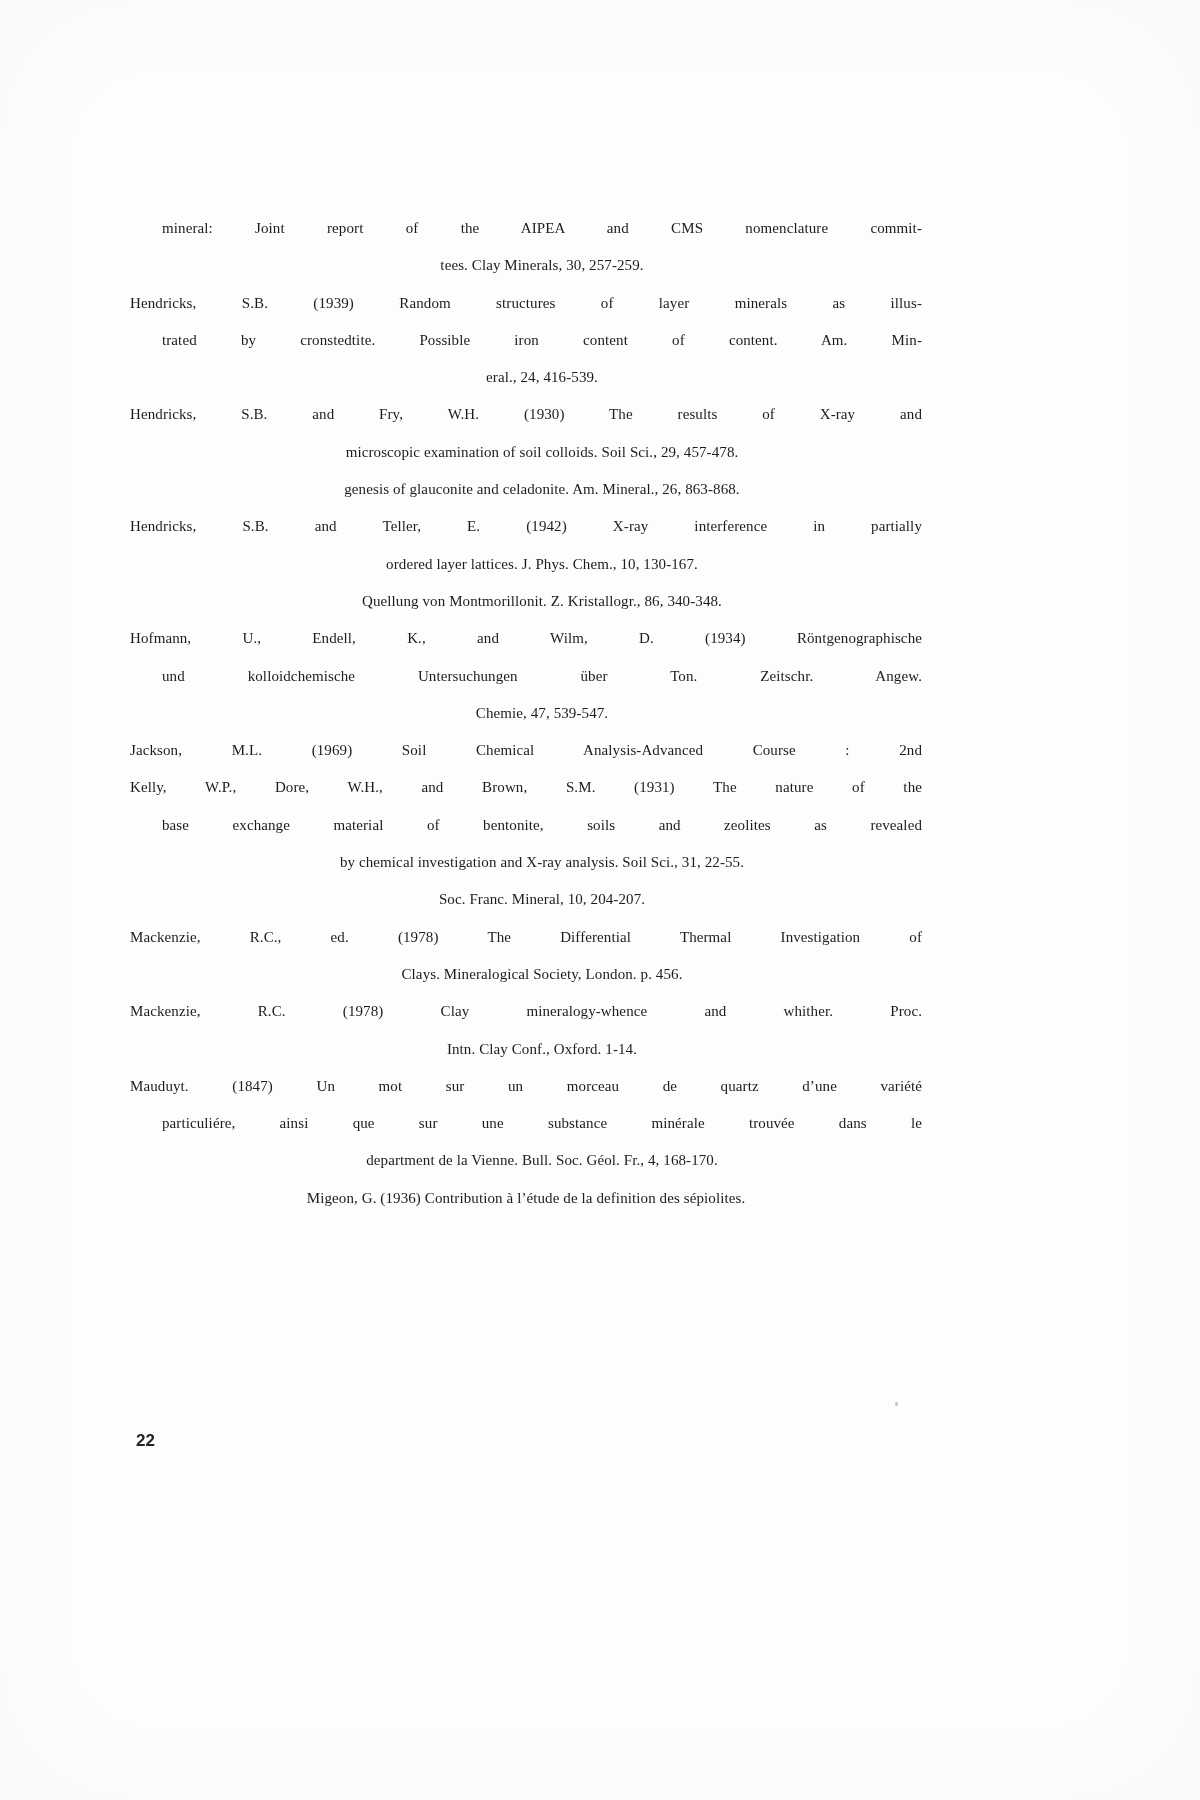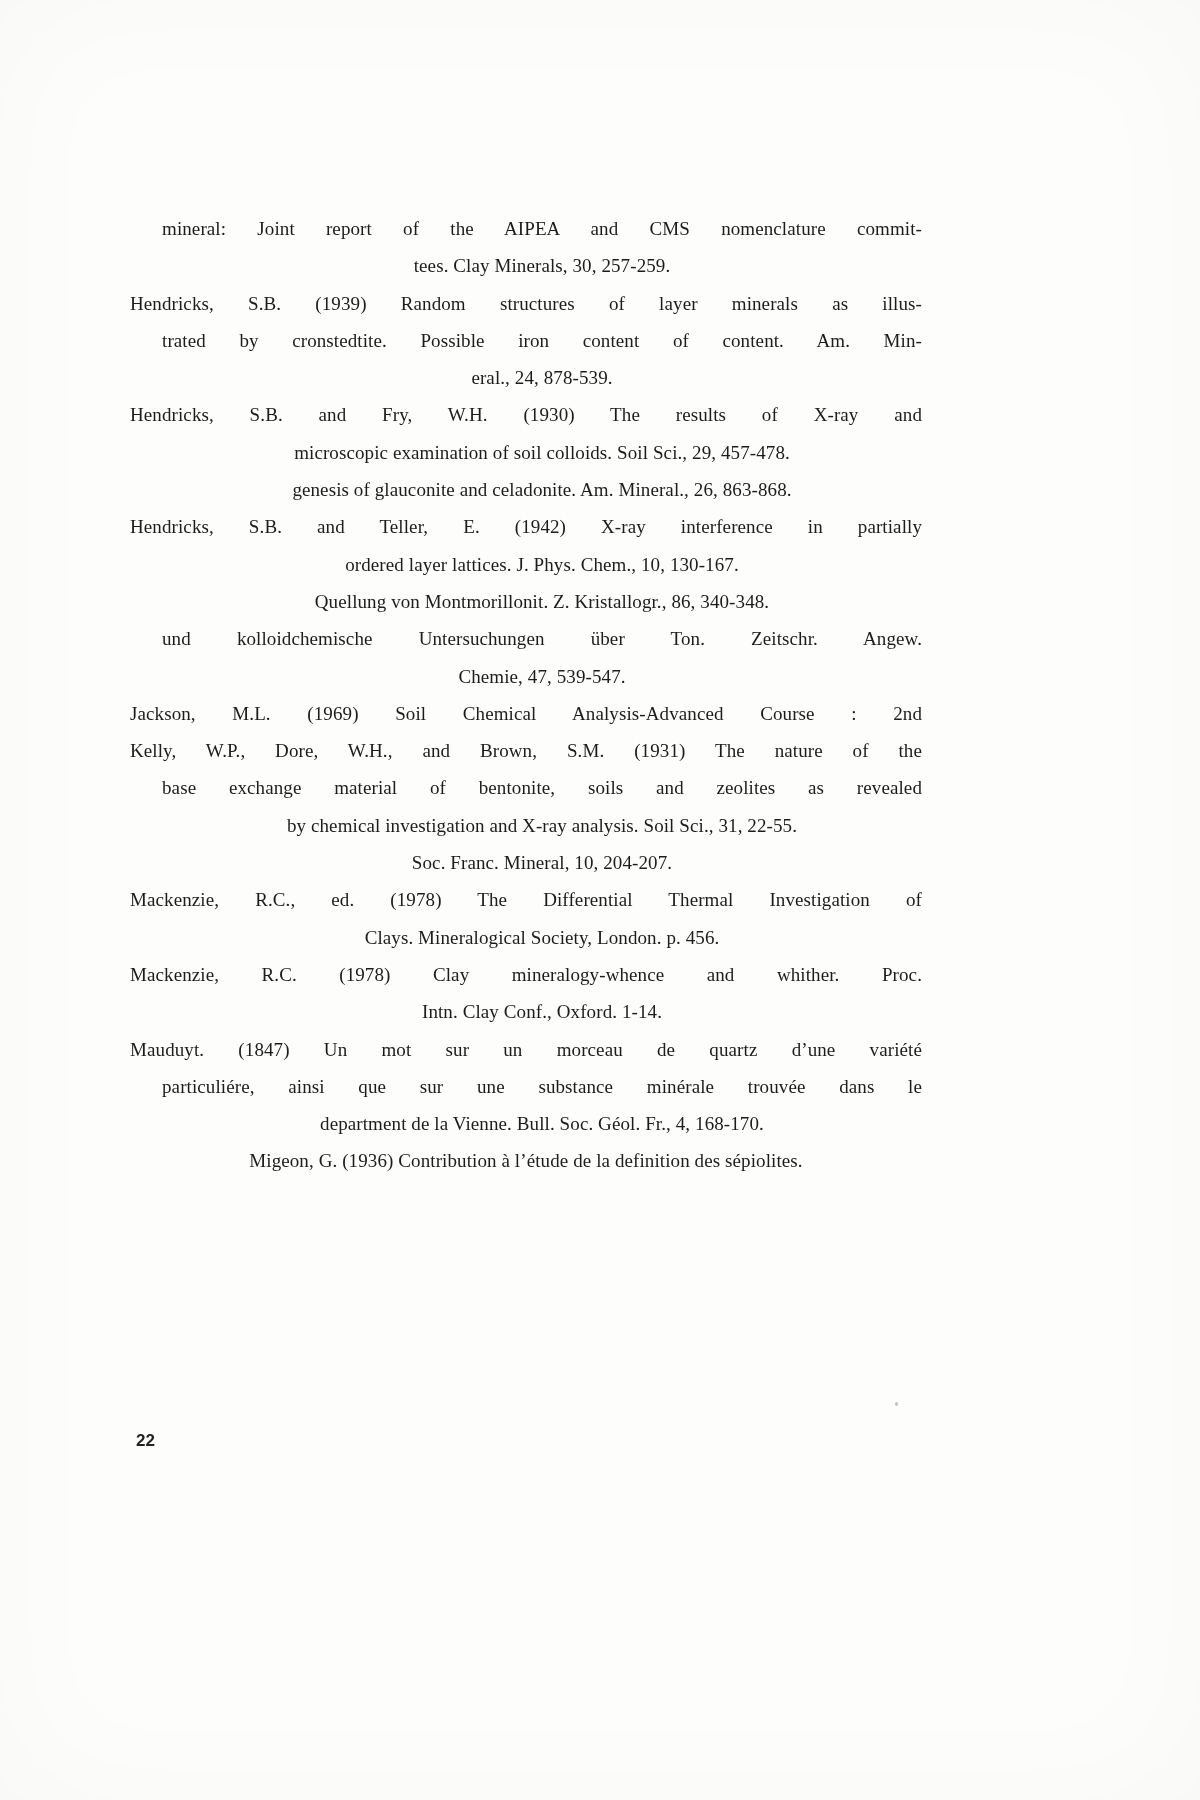--- a/index.html
+++ b/index.html
@@ -19,21 +19,21 @@
     position: absolute;
     inset: 0;
     background: #fdfdfc;
     box-shadow: inset 0 0 140px rgba(0,0,0,0.025);
   }
   .text-block {
     position: absolute;
     left: 130px;
     top: 210px;
     width: 792px;
-    font-size: 19px;
+    font-size: 15px;
     line-height: 37.3px;
     letter-spacing: 0.1px;
   }
   .entry {
     margin: 0;
   }
   .line {
     text-align: center;
   }
   .line.indent {
@@ -69,37 +69,38 @@
 
 <div class="sheet">
   <div class="text-block">
       <div class="entry">
         <div class="line indent fill">mineral: Joint report of the AIPEA and CMS nomenclature commit-</div>
         <div class="line indent">tees. Clay Minerals, 30, 257-259.</div>
       </div>
       <div class="entry">
         <div class="line fill">Hendricks, S.B. (1939) Random structures of layer minerals as illus-</div>
         <div class="line indent fill">trated by cronstedtite. Possible iron content of content. Am. Min-</div>
-        <div class="line indent">eral., 24, 878-539.</div>
+        <div class="line indent">eral., 24, 416-539.</div>
       </div>
       <div class="entry">
         <div class="line fill">Hendricks, S.B. and Fry, W.H. (1930) The results of X-ray and</div>
         <div class="line indent">microscopic examination of soil colloids. Soil Sci., 29, 457-478.</div>
       </div>
       <div class="entry">
         <div class="line indent">genesis of glauconite and celadonite. Am. Mineral., 26, 863-868.</div>
       </div>
       <div class="entry">
         <div class="line fill">Hendricks, S.B. and Teller, E. (1942) X-ray interference in partially</div>
         <div class="line indent">ordered layer lattices. J. Phys. Chem., 10, 130-167.</div>
       </div>
       <div class="entry">
         <div class="line indent">Quellung von Montmorillonit. Z. Kristallogr., 86, 340-348.</div>
       </div>
       <div class="entry">
+        <div class="line fill">Hofmann, U., Endell, K., and Wilm, D. (1934) Röntgenographische</div>
         <div class="line indent fill">und kolloidchemische Untersuchungen über Ton. Zeitschr. Angew.</div>
         <div class="line indent">Chemie, 47, 539-547.</div>
       </div>
       <div class="entry">
         <div class="line fill">Jackson, M.L. (1969) Soil Chemical Analysis-Advanced Course : 2nd</div>
       </div>
       <div class="entry">
         <div class="line fill">Kelly, W.P., Dore, W.H., and Brown, S.M. (1931) The nature of the</div>
         <div class="line indent fill">base exchange material of bentonite, soils and zeolites as revealed</div>
         <div class="line indent">by chemical investigation and X-ray analysis. Soil Sci., 31, 22-55.</div>

